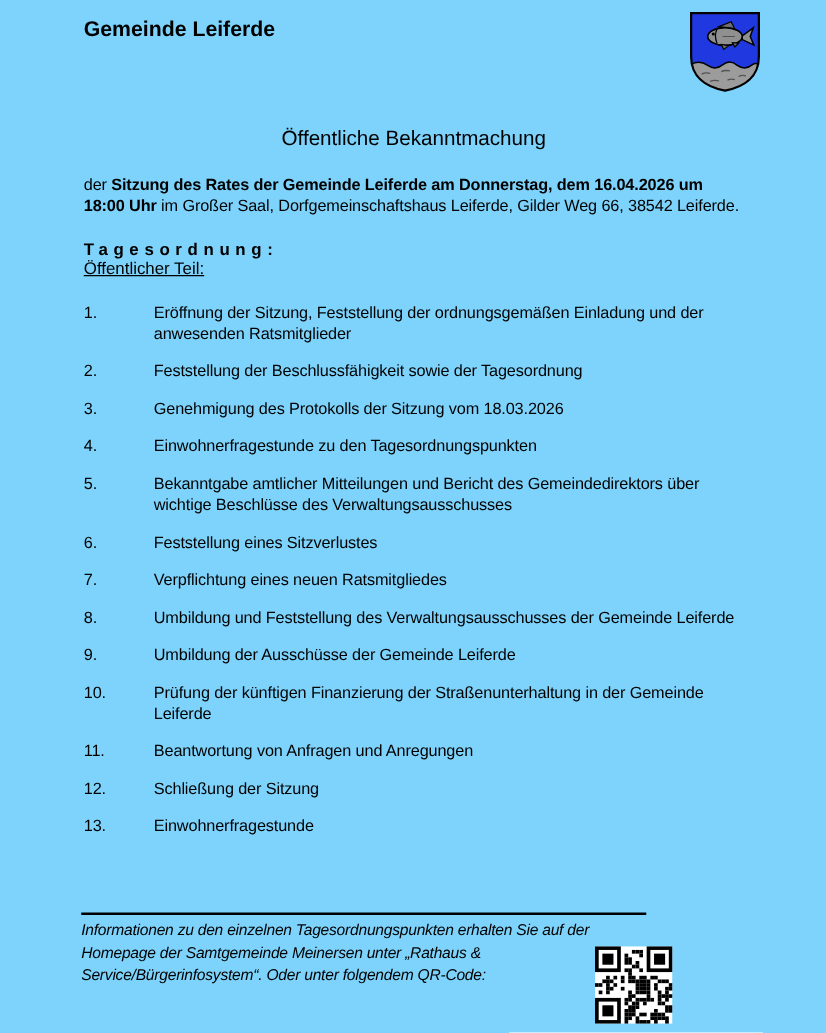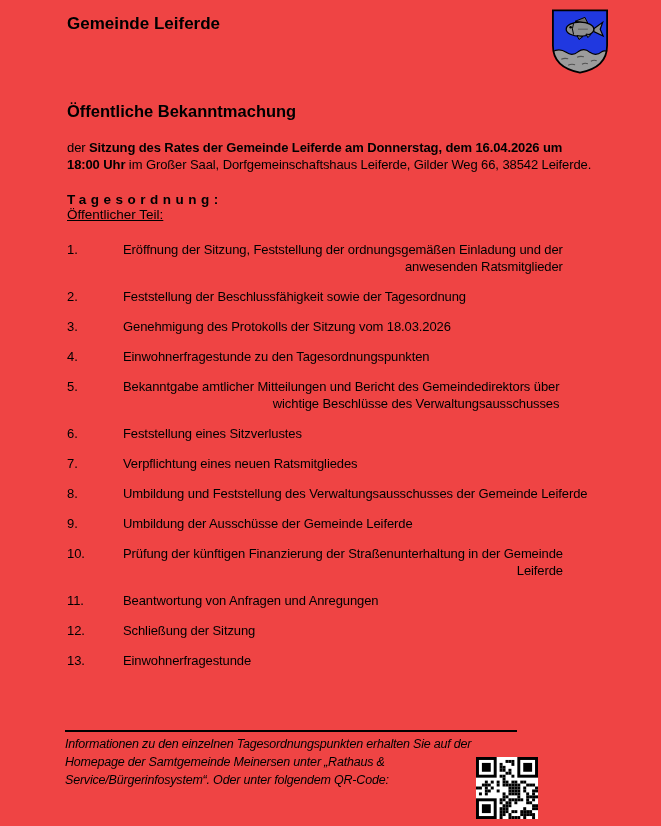--- a/index.html
+++ b/index.html
@@ -1,37 +1,37 @@
 <!DOCTYPE html>
 <html><head>
 <meta charset="utf-8">
 <style>
   html,body{margin:0;padding:0;background:#ffffff;}
   body{width:661px;height:826px;overflow:hidden;color:#000;
        font-family:"Liberation Sans","DejaVu Sans",sans-serif;}
   .page{position:relative;width:661px;height:826px;box-sizing:border-box;
-        padding:14px 66px 0 67px;background:#ef4444;}
+        padding:14px 66px 0 67px;background:#7dd3fc;}
   
   .hdr{display:flex;justify-content:space-between;align-items:flex-start;height:70px;}
   .org-name{font-size:17px;font-weight:bold;line-height:1.15;}
   .org-role{font-size:13px;margin-top:2px;}
   .arms{margin-right:-15px;margin-top:-6px;}
   
-  .doc-title{font-size:16.5px;font-weight:bold;margin:18px 0 0 0;}
+  .doc-title{font-size:16.5px;font-weight:normal;text-align:center;margin:18px 0 0 0;}
   
   .intro{font-size:13px;line-height:17px;margin:18px 0 0 0;white-space:pre;letter-spacing:-0.1px;}
   .intro b{font-weight:bold;}
   
   .agenda-heading{font-size:13.5px;font-weight:bold;letter-spacing:4.5px;margin-top:19px;}
   .section-heading{font-size:13.5px;text-decoration:underline;}
   
   .agenda{margin-top:19px;}
   .row{display:flex;font-size:13px;line-height:17px;margin-bottom:13px;letter-spacing:-0.1px;}
   .row .num{flex:0 0 56px;}
-  .row .txt{white-space:pre;text-align:right;}
+  .row .txt{white-space:pre;}
   
   .foot{position:absolute;left:65px;top:730px;width:530px;}
   .foot-rule{width:452px;height:2px;background:#000;}
   .foot-note{font-size:12.5px;font-weight:normal;font-style:italic;line-height:18px;
              white-space:pre;margin-top:3px;letter-spacing:-0.2px;}
   .qr{position:absolute;left:411px;top:27px;width:62px;height:62px;}
 </style>
 </head>
 <body>
 

